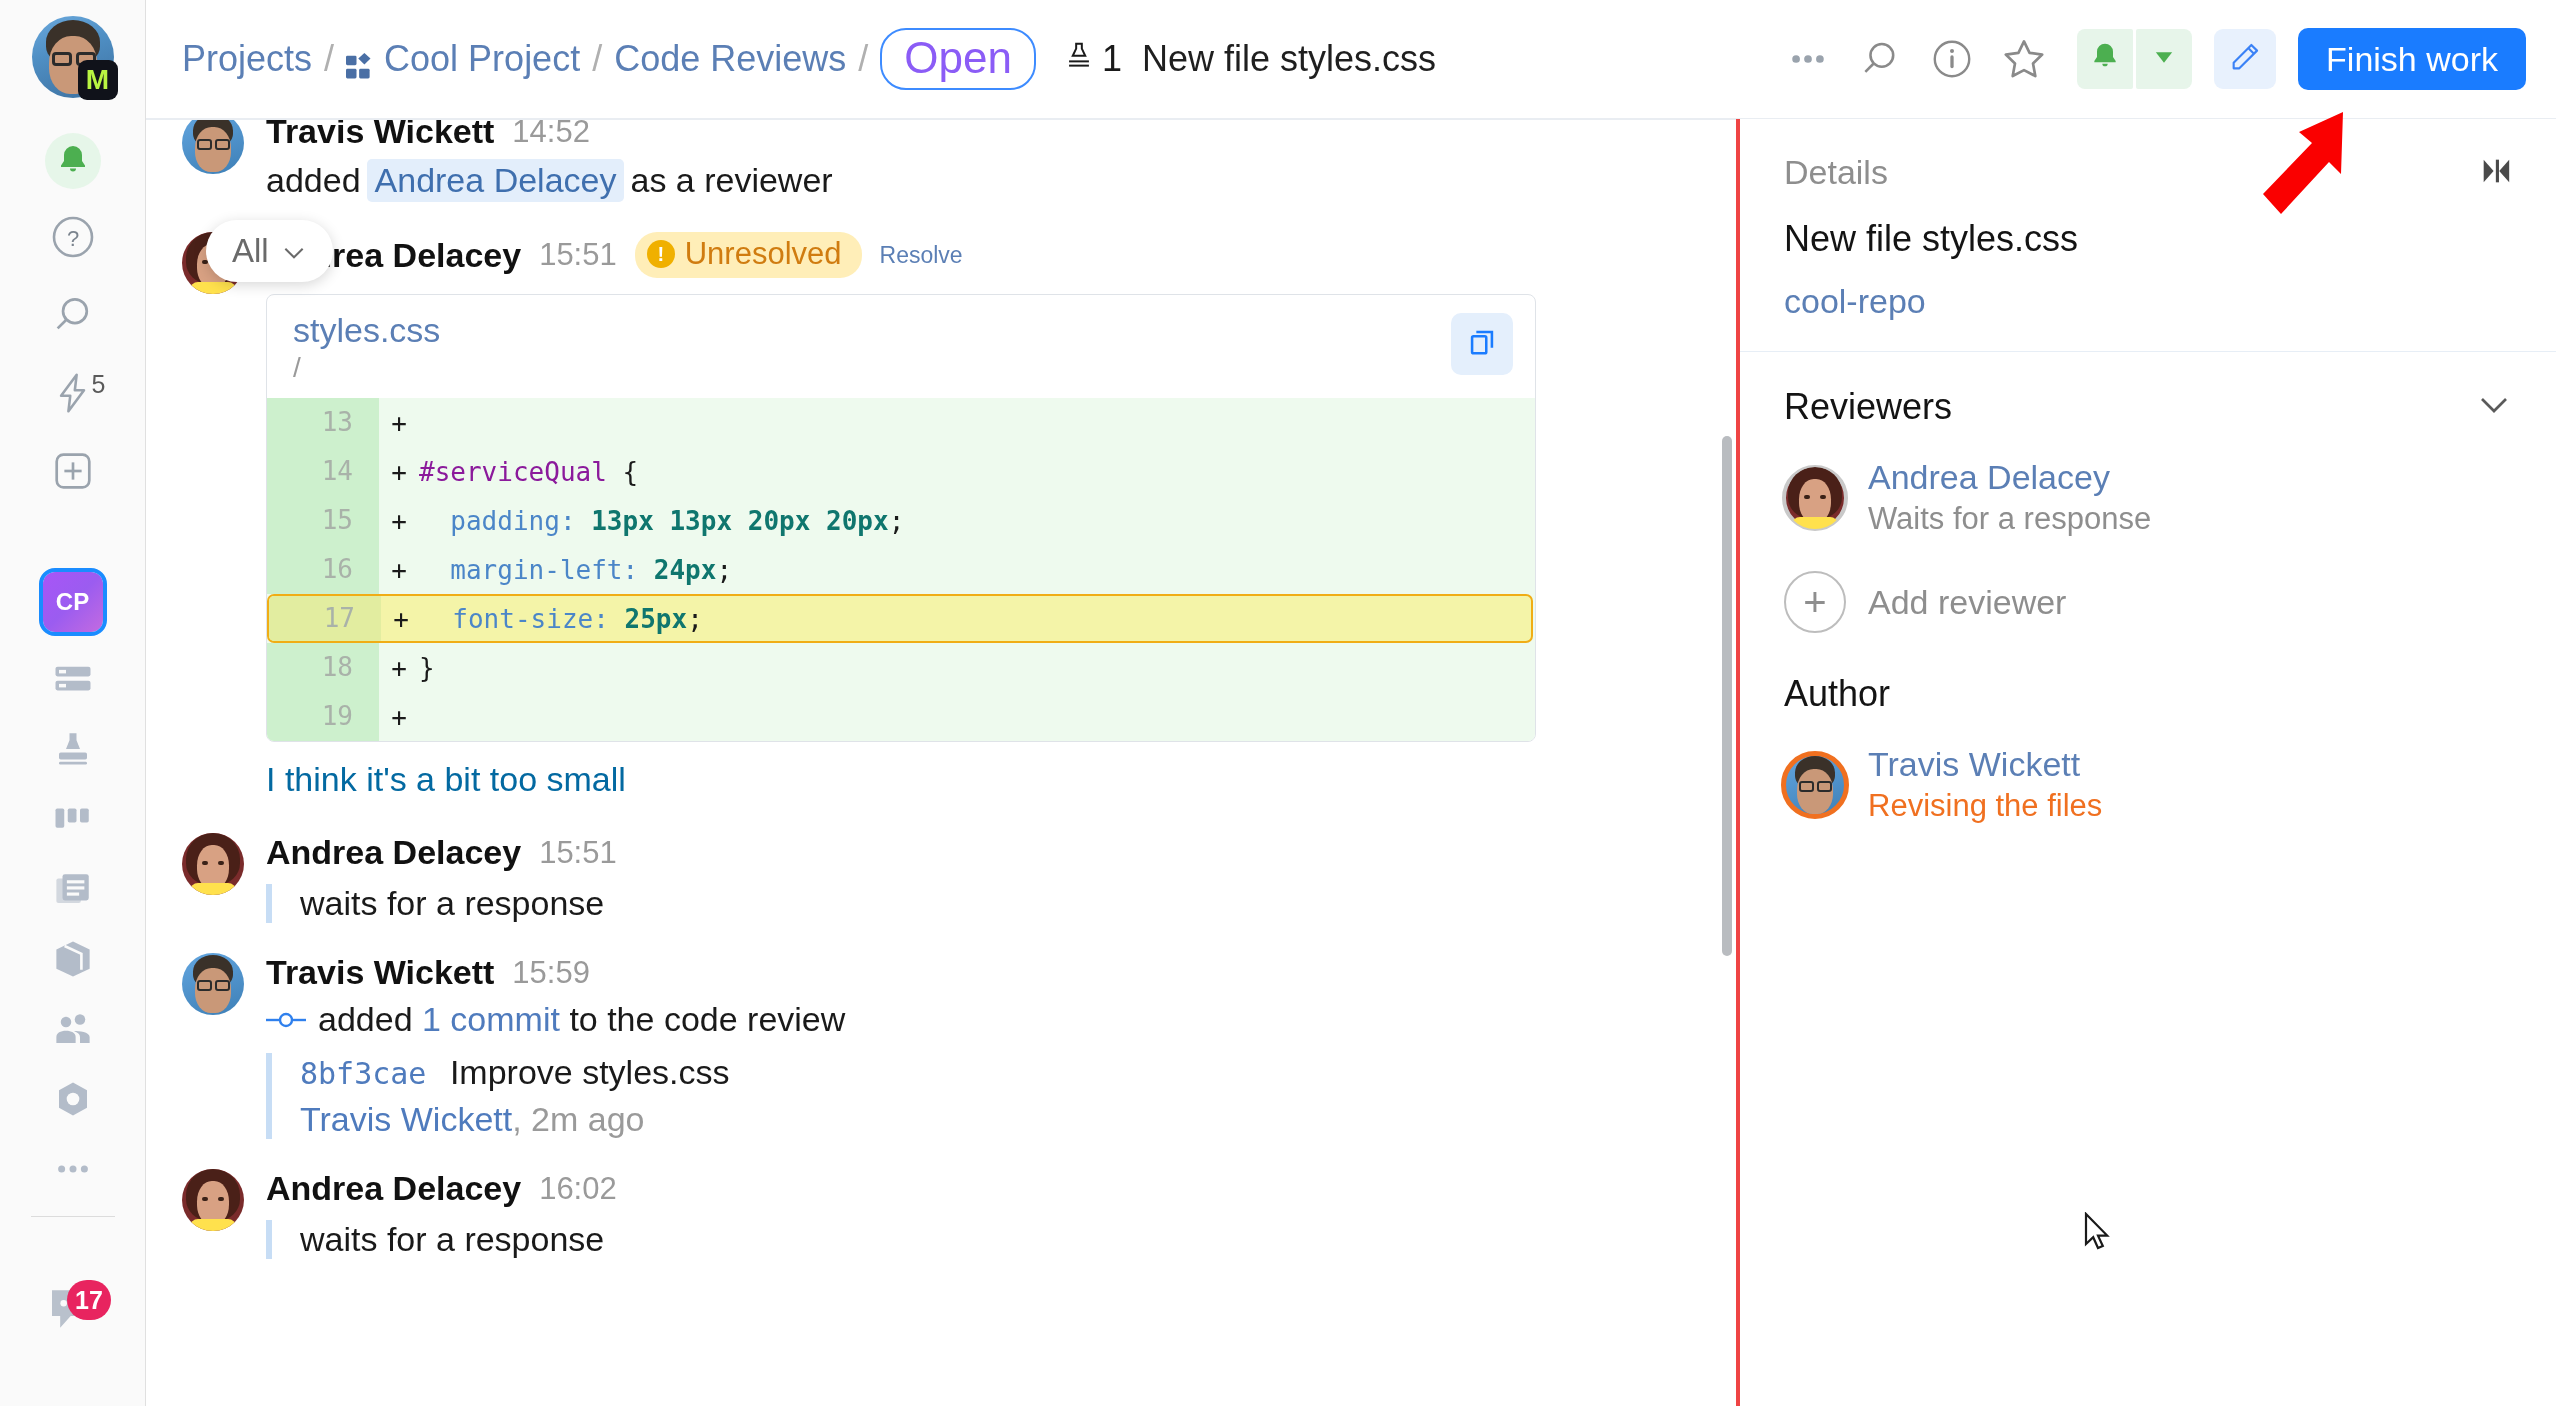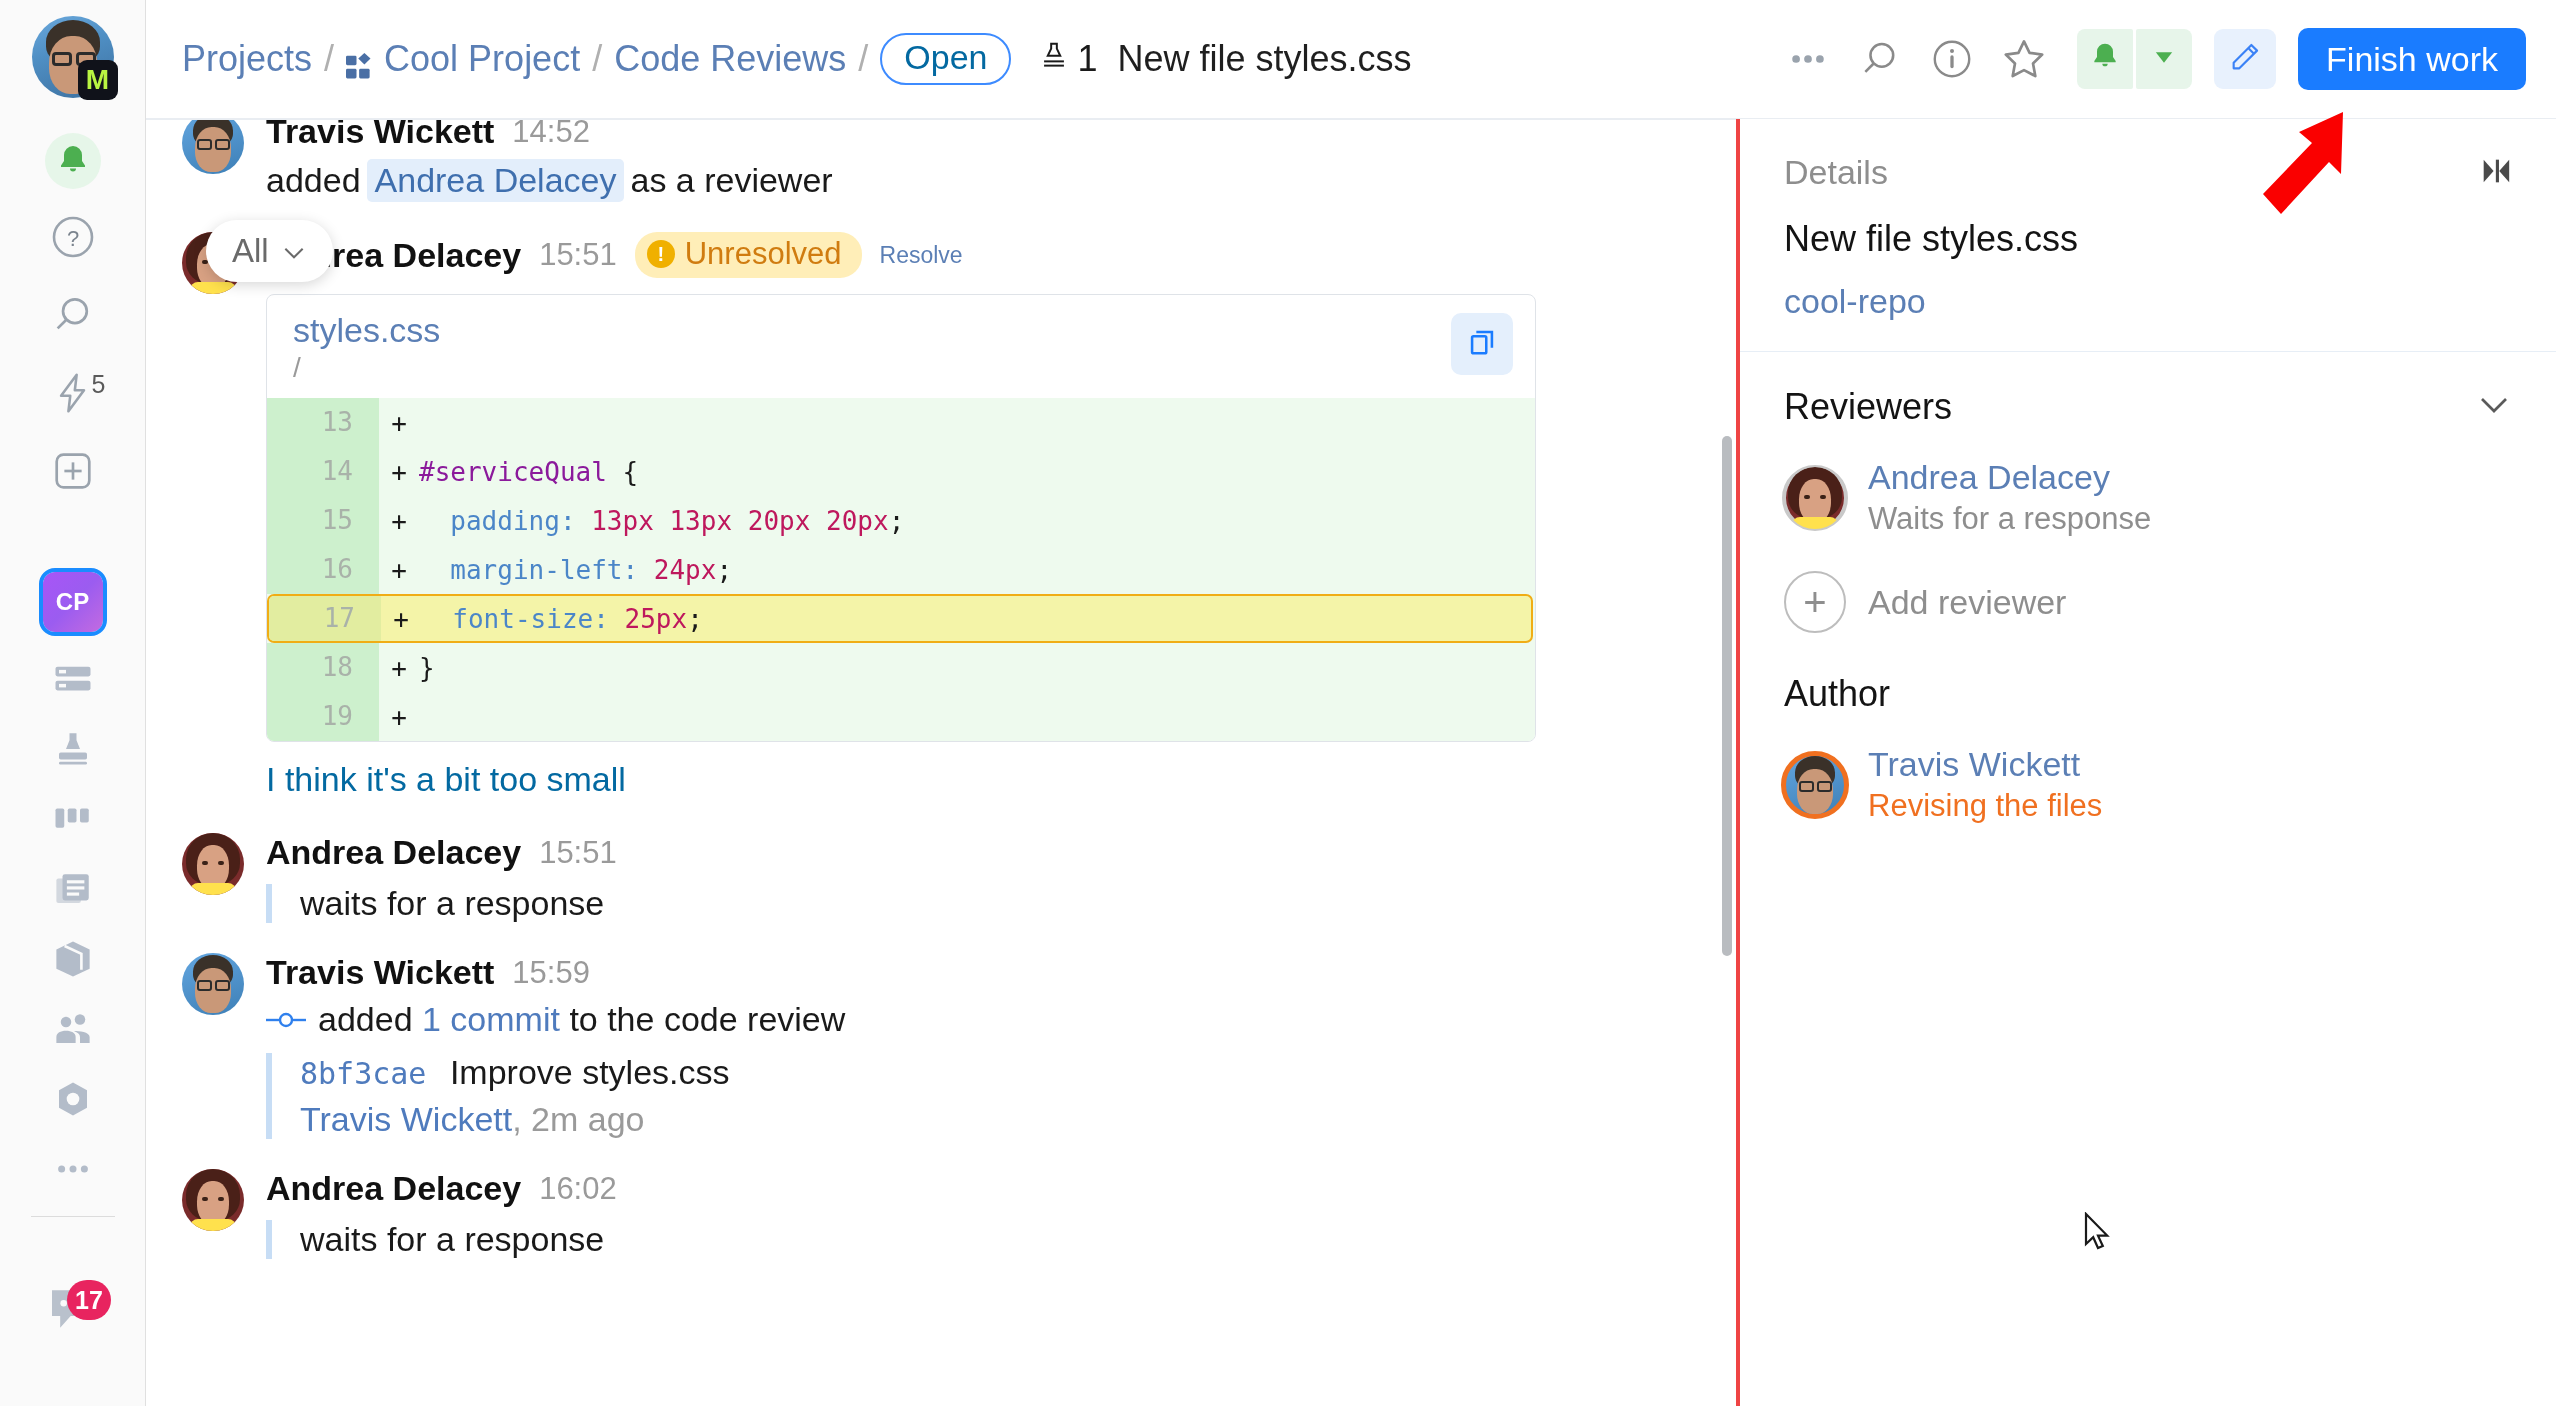--- a/index.html
+++ b/index.html
@@ -59,22 +59,22 @@
   }
 
   
   .main { flex: 1; display:flex; flex-direction: column; min-width:0; }
   .topbar { height:118px; display:flex; align-items:center; padding:0 30px 0 36px; position:relative;justify-content:center; }
   .crumbs { display:flex; align-items:center; font-size:36px; color:#4a6fa5; white-space:nowrap; }
   .crumb-link { color:#5b7fb5; cursor:pointer; }
   .crumb-sep { color:#b0b0b0; margin:0 12px; }
   .proj-glyph { display:inline-block; width:28px; height:28px; margin-right:10px; position:relative; top:3px; }
   .pill-open {
-    border:2px solid #3d8bff; color:#0369a1; border-radius:26px;
-    padding:5px 22px 7px; font-size:34px; line-height:1.05; cursor:pointer;
+    border:2px solid #3d8bff; color:#8b5cf6; border-radius:26px;
+    padding:5px 22px 7px; font-size:44px; line-height:1.05; cursor:pointer;
   }
   .cr-num { display:flex; align-items:center; color:#1a1a1a; font-size:36px; margin-left:4px; }
   .cr-title { color:#1f1f1f; font-size:36px; margin-left:20px; white-space:nowrap; }
   .top-actions { margin-left:auto; display:flex; align-items:center; gap:6px; }
   .ticon { width:66px; height:66px; display:flex; align-items:center; justify-content:center; cursor:pointer; color:#8a8a8a; }
   .notif-group { display:flex; margin-left:14px; gap:3px; }
   .notif-a, .notif-b { background:#e7f5ea; display:flex; align-items:center; justify-content:center; cursor:pointer; }
   .notif-a { width:56px; height:60px; border-radius:8px 2px 2px 8px; }
   .notif-b { width:56px; height:60px; border-radius:2px 8px 8px 2px; }
   .edit-btn { width:62px; height:60px; border-radius:9px; background:#e8f1fd; display:flex; align-items:center; justify-content:center; margin-left:16px; cursor:pointer; }
@@ -132,21 +132,21 @@
   .copy-btn { position:absolute; right:22px; top:18px; width:62px; height:62px; border-radius:10px; background:#e4effc; display:flex; align-items:center; justify-content:center; cursor:pointer; }
   .codelines { background:#eefaee; }
   .cl { display:flex; align-items:center; height:49px; font-family:"DejaVu Sans Mono", monospace; font-size:26px; position:relative; }
   .cl .ln { width:112px; text-align:right; padding-right:26px; color:#a9b2a9; background:#cdf0cd; height:49px; line-height:49px; flex:0 0 112px; }
   .cl .plus { width:40px; text-align:center; color:#1a1a1a; }
   .cl .code { white-space:pre; color:#1a1a1a; }
   .cl.hl { background:#f4f4a8; border:2px solid #f0ad15; border-radius:7px; margin-right:2px; }
   .cl.hl .ln { background:#e2eda0; border-radius:5px 0 0 5px; height:45px; line-height:45px;}
   .tok-sel { color:#8b1a9b; }
   .tok-prop { color:#4b86c8; }
-  .tok-val { color:#be185d; font-weight:normal; }
+  .tok-val { color:#0f766e; font-weight:bold; }
   .tok-pun { color:#1a1a1a; }
 
   .comment-text { font-size:34px; color:#0369a1; margin-top:18px; }
 
   
   .vscroll { position:absolute; right:4px; top:316px; width:10px; height:520px; background:#b9bcc0; border-radius:6px; }
 
   
   .details { width:820px; flex:0 0 820px; border-left:4px solid #ef4444; padding:0; }
   .dsec { padding:34px 44px 30px; }

